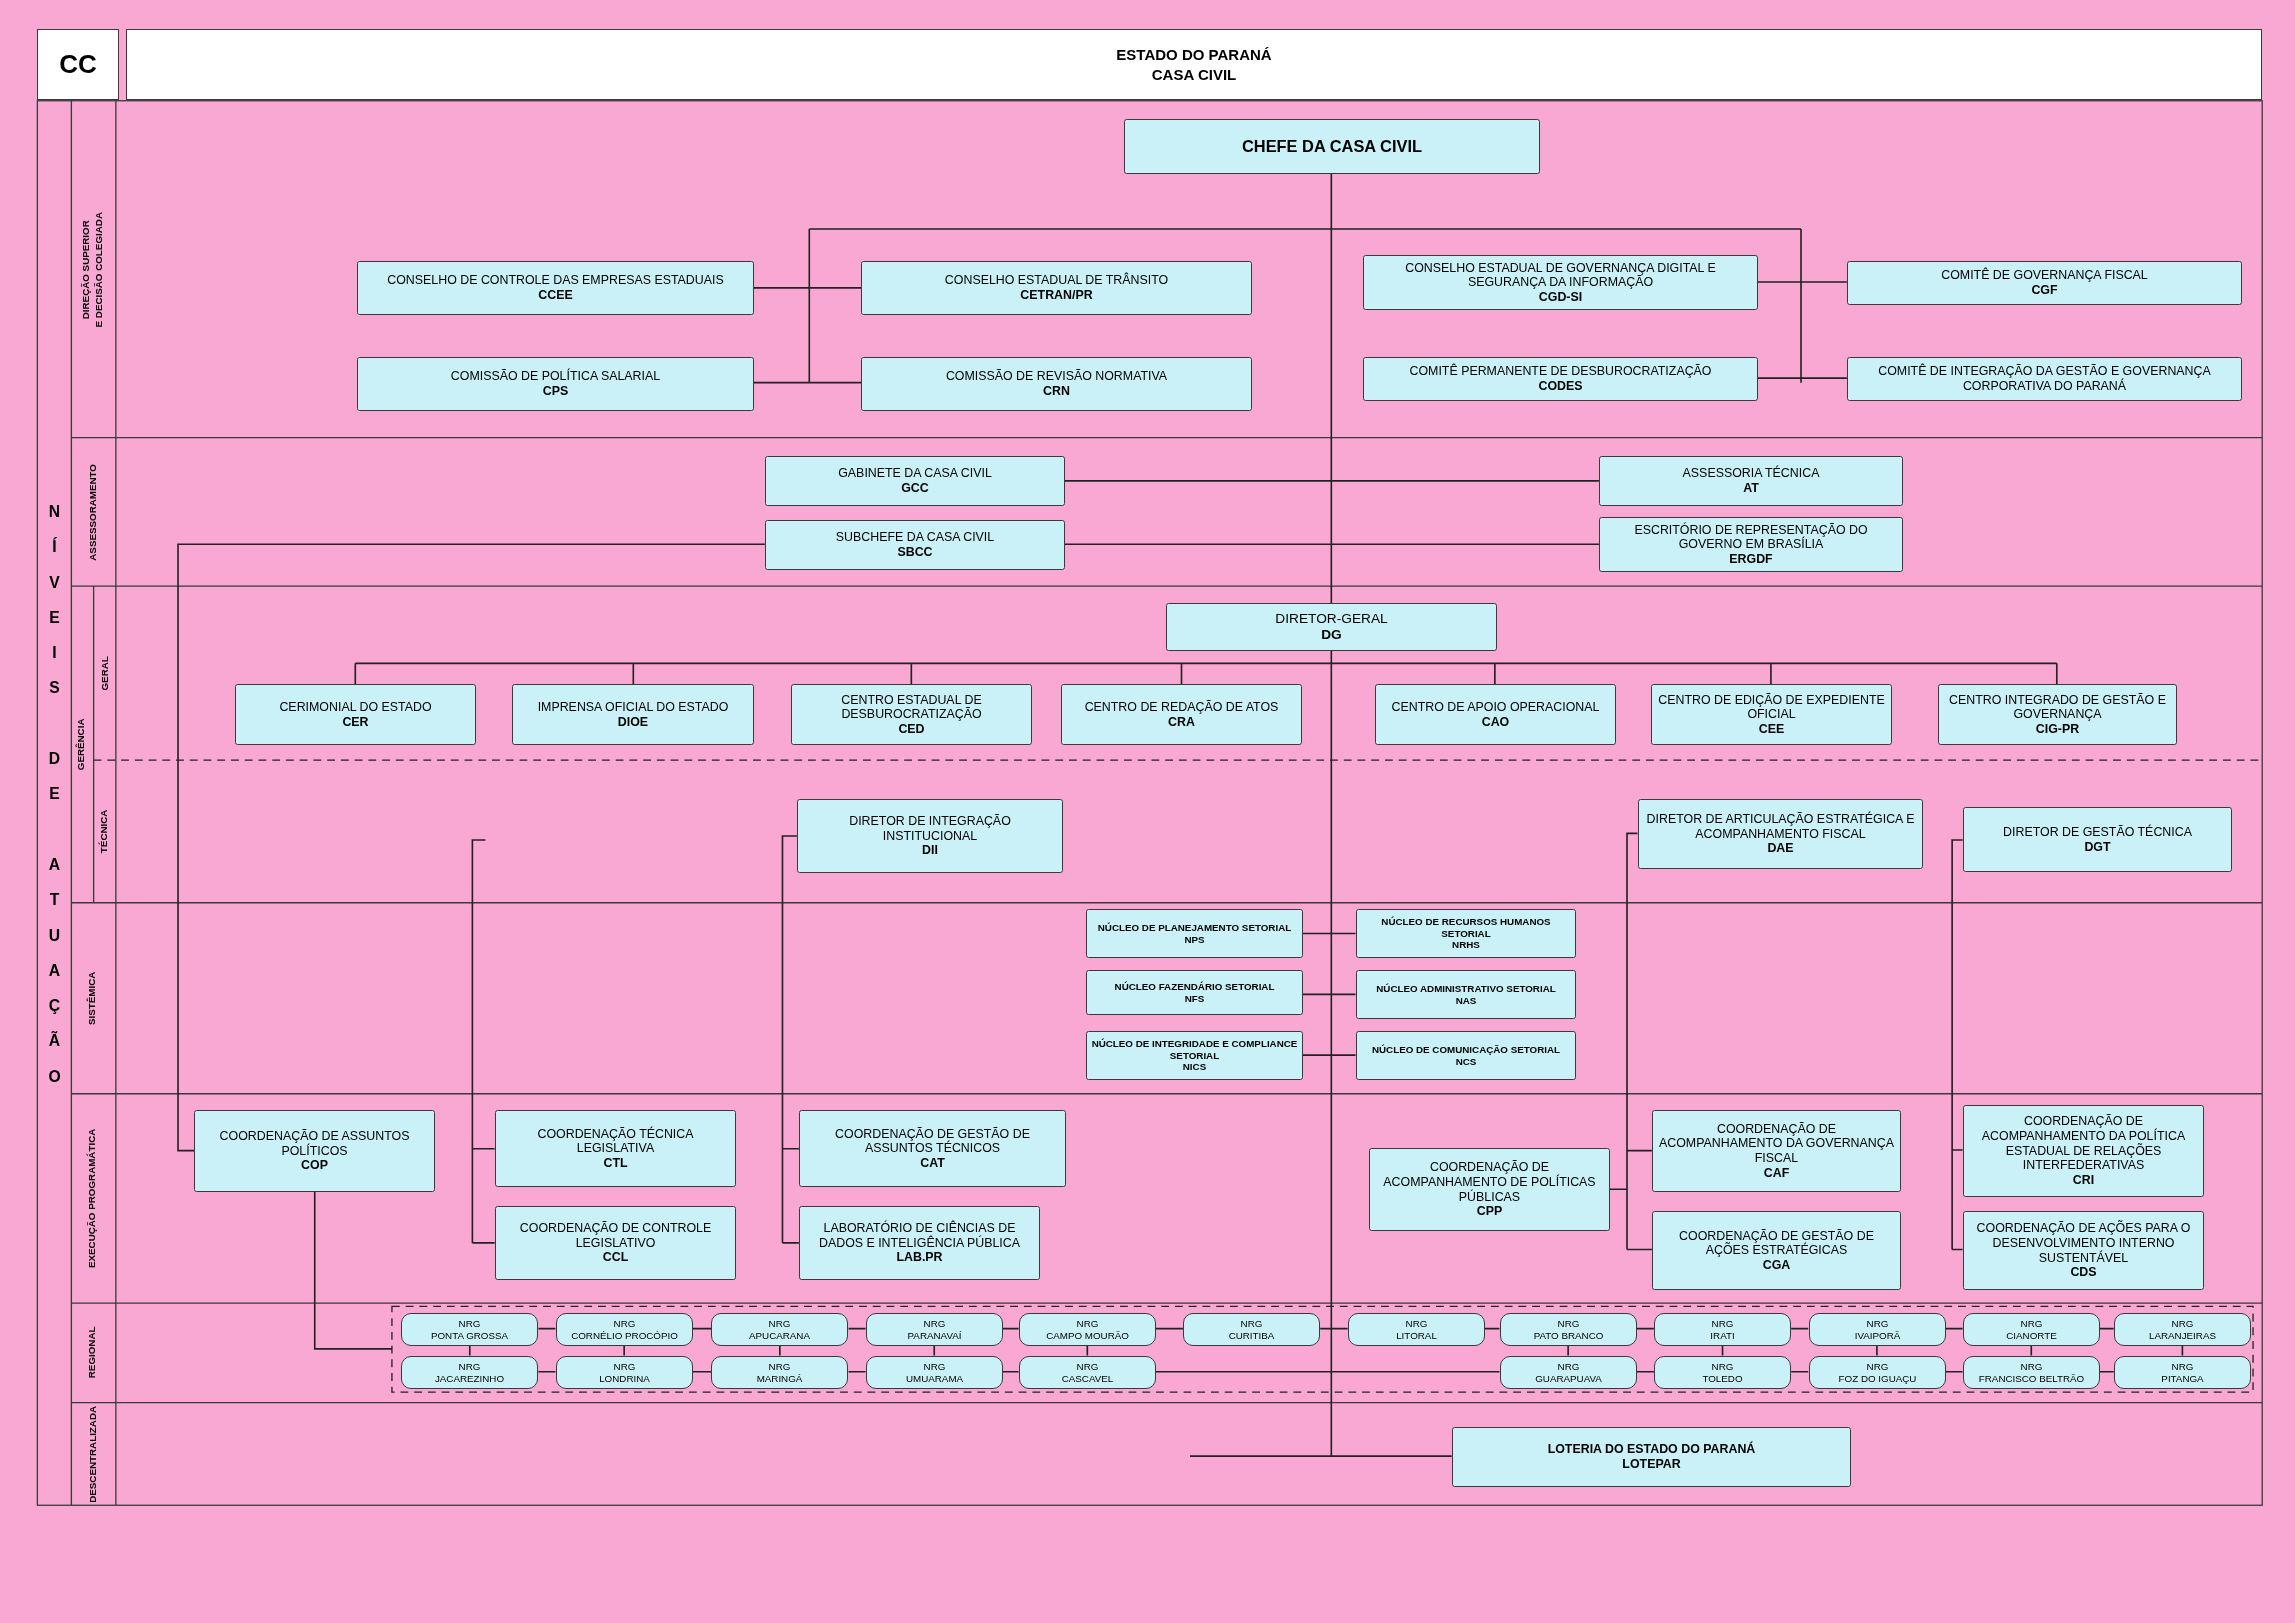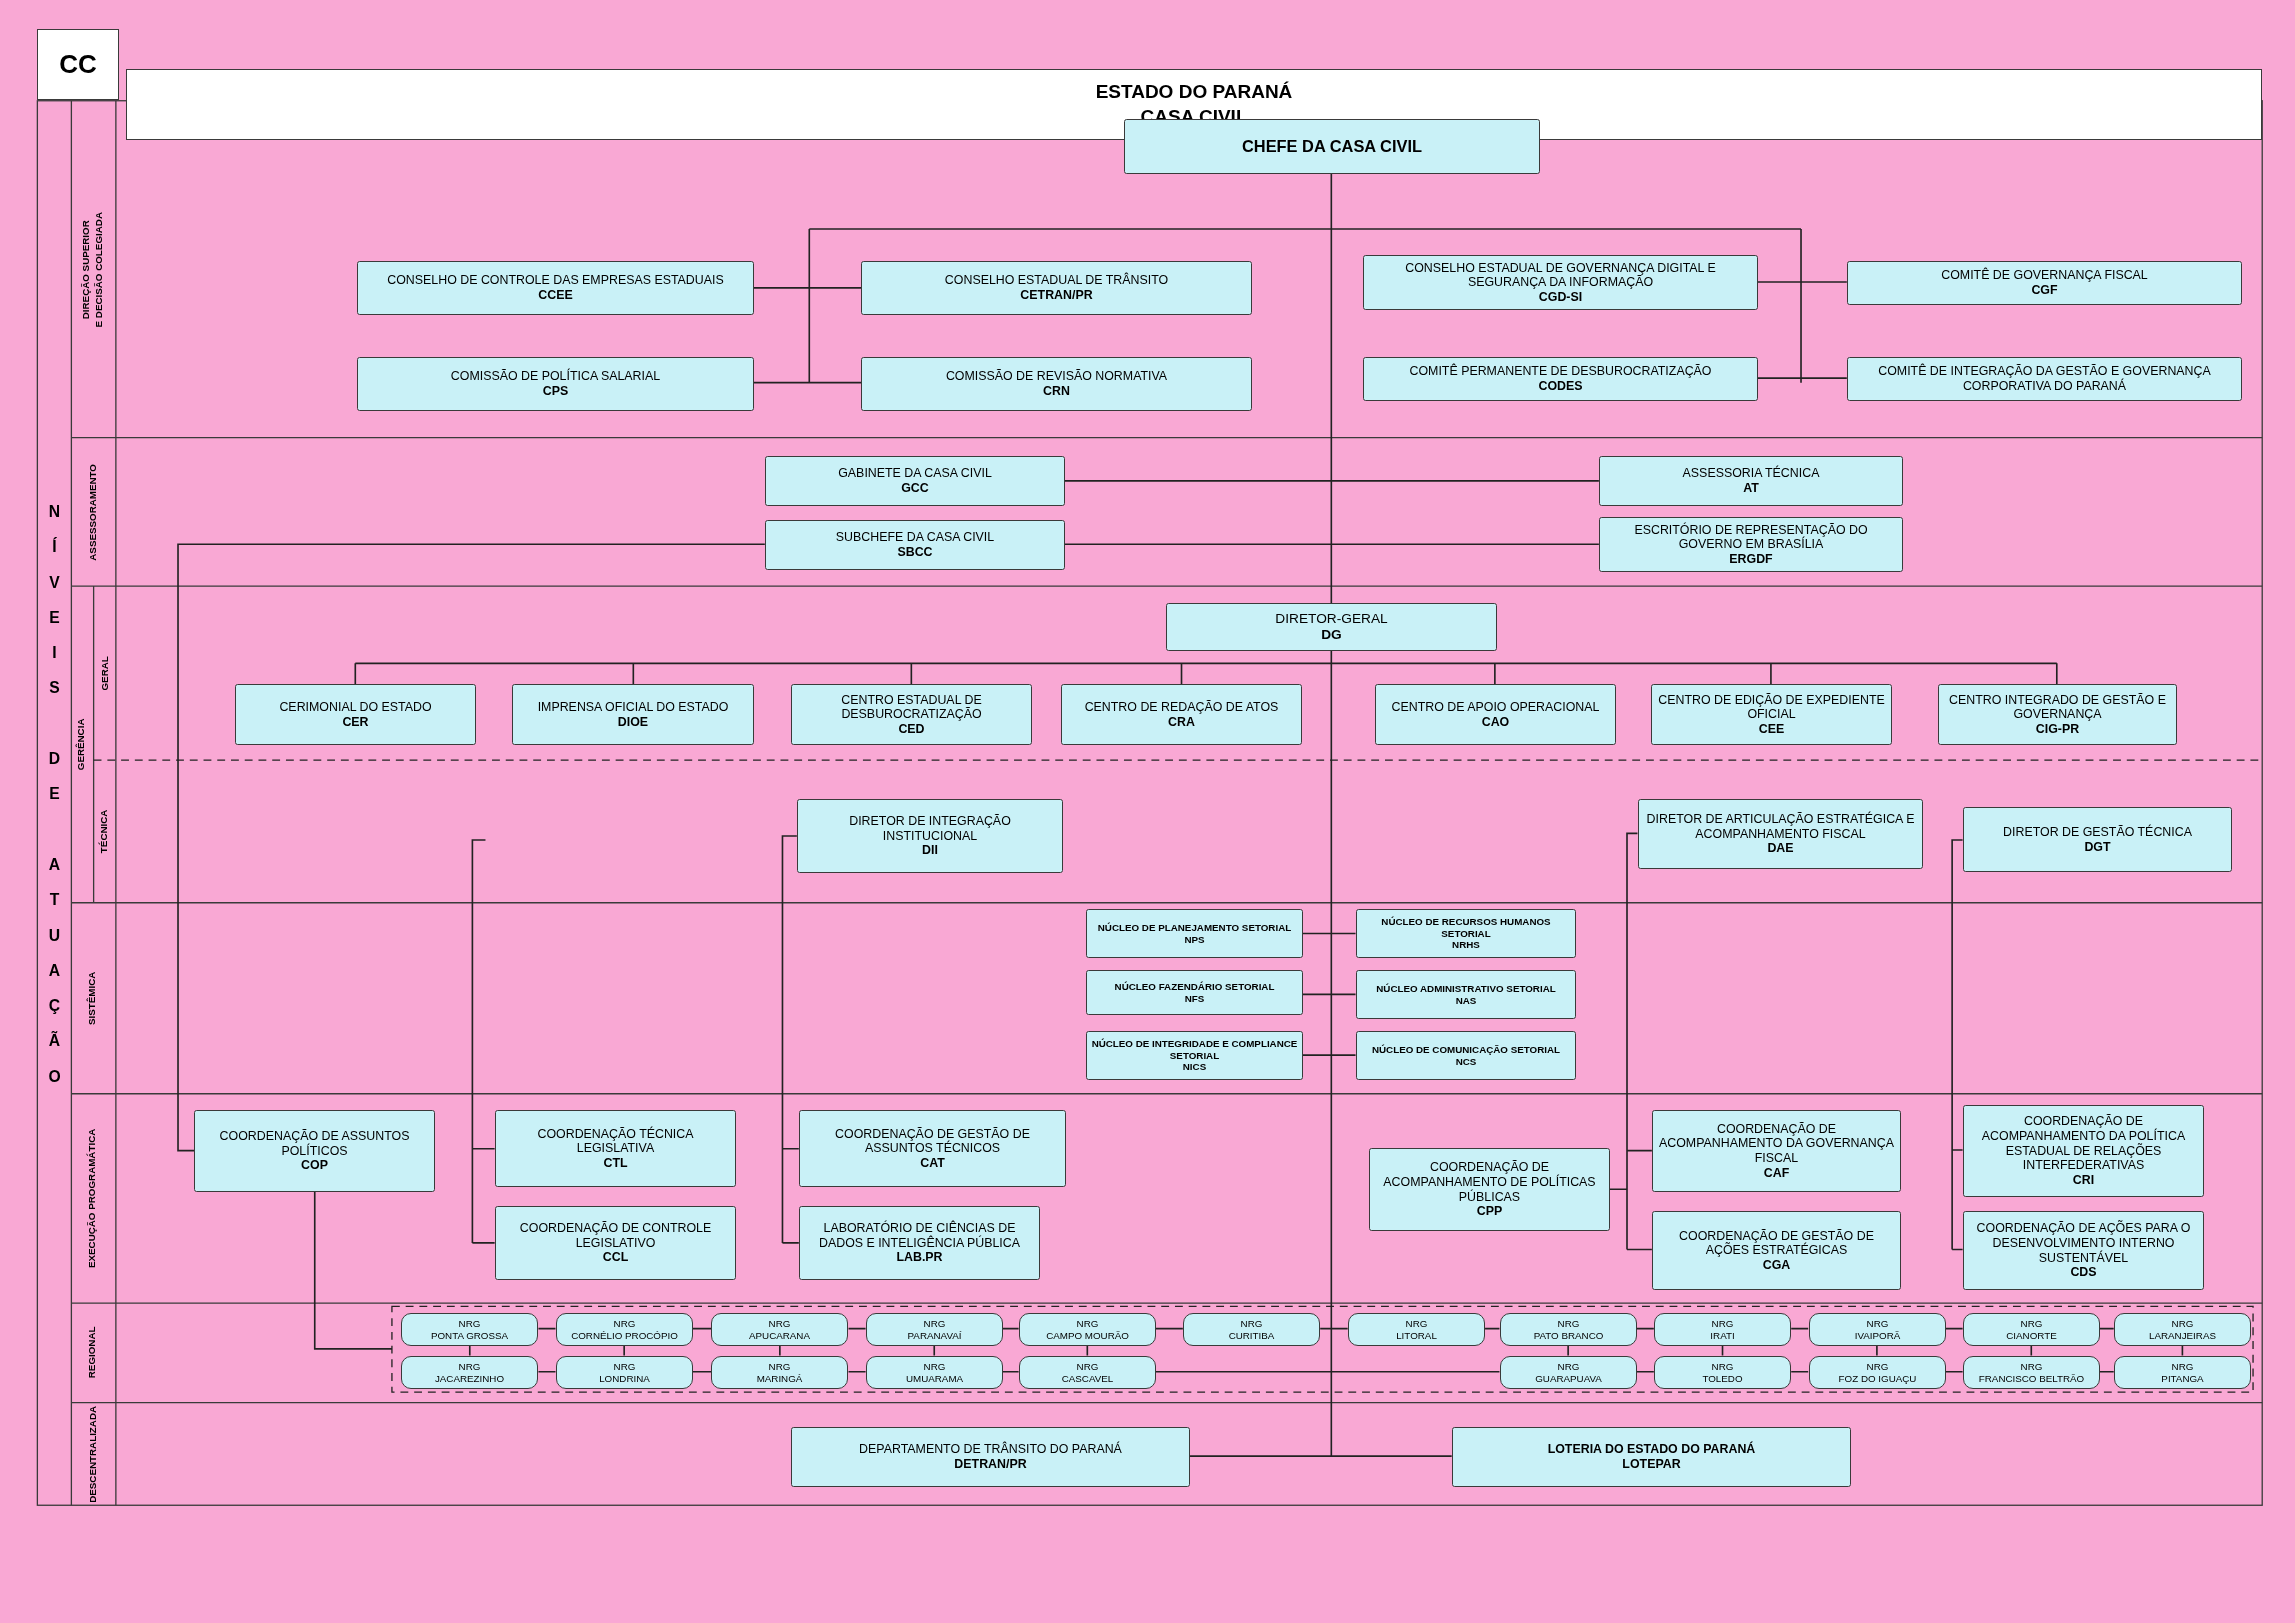--- a/index.html
+++ b/index.html
@@ -1,20 +1,20 @@
 <!DOCTYPE html>
 <html style="font-size:10.5px"><head>
 <meta charset="utf-8">
 <style>
   html,body{margin:0;padding:0;background:#fff;font-family:"Liberation Sans",sans-serif;color:#000;}
   .canvas{position:relative;width:2295px;height:1623px;background:#f9a8d4;overflow:hidden;}
   svg.wires{position:absolute;left:0;top:0;}
   .wbox{position:absolute;box-sizing:border-box;background:#fff;border:1.3px solid #3a3a3a;display:flex;flex-direction:column;align-items:center;justify-content:center;text-align:center;font-weight:700;}
   .cc{font-size:26px;}
-  .titlebox{font-size:19px;line-height:1.3;margin-top:40px;}
+  .titlebox{font-size:15px;line-height:1.3;}
   .box{position:absolute;box-sizing:border-box;background:#c9f1f7;border:1.3px solid #3a3a3a;border-radius:2.6px;display:flex;flex-direction:column;align-items:center;justify-content:center;text-align:center;font-size:12.4px;line-height:1.18;padding:2px 5.2px;}
   .box .ac{font-weight:700;display:block;}
   .box .nm{display:block;}
   .bold{font-weight:700;}
   .big{font-size:16.4px;}
   .nucleo{font-size:9.8px;font-weight:700;padding:1.3px 2.6px;}
   .nrg{width:137px;height:33px;font-size:9.8px;line-height:1.15;padding:0.7px 1.3px;border-radius:10px;}
   .nrg span{display:block;}
   .vcell{position:absolute;display:flex;align-items:center;justify-content:center;}
   .rot{transform:rotate(-90deg);white-space:nowrap;font-weight:700;font-size:9.8px;text-align:center;line-height:1.3;}
@@ -331,23 +331,19 @@
     </div>
   <div class="box nrg" style="left:1963px;top:1356px">
       <span>NRG</span>
       <span>FRANCISCO BELTRÃO</span>
     </div>
   <div class="box nrg" style="left:2114px;top:1356px">
       <span>NRG</span>
       <span>PITANGA</span>
     </div>
 
-  <div class="box" style="left:791px;top:1427px;width:399px;height:60px">
-      <span class="nm">DEPARTAMENTO DE TRÂNSITO DO PARANÁ</span>
-      <span class="ac">DETRAN/PR</span>
-    </div>
   <div class="box bold" style="left:1452px;top:1427px;width:399px;height:60px">
       <span class="nm">LOTERIA DO ESTADO DO PARANÁ</span>
       <span class="ac">LOTEPAR</span>
     </div>
 
 </div>
 
 
 </body></html>

